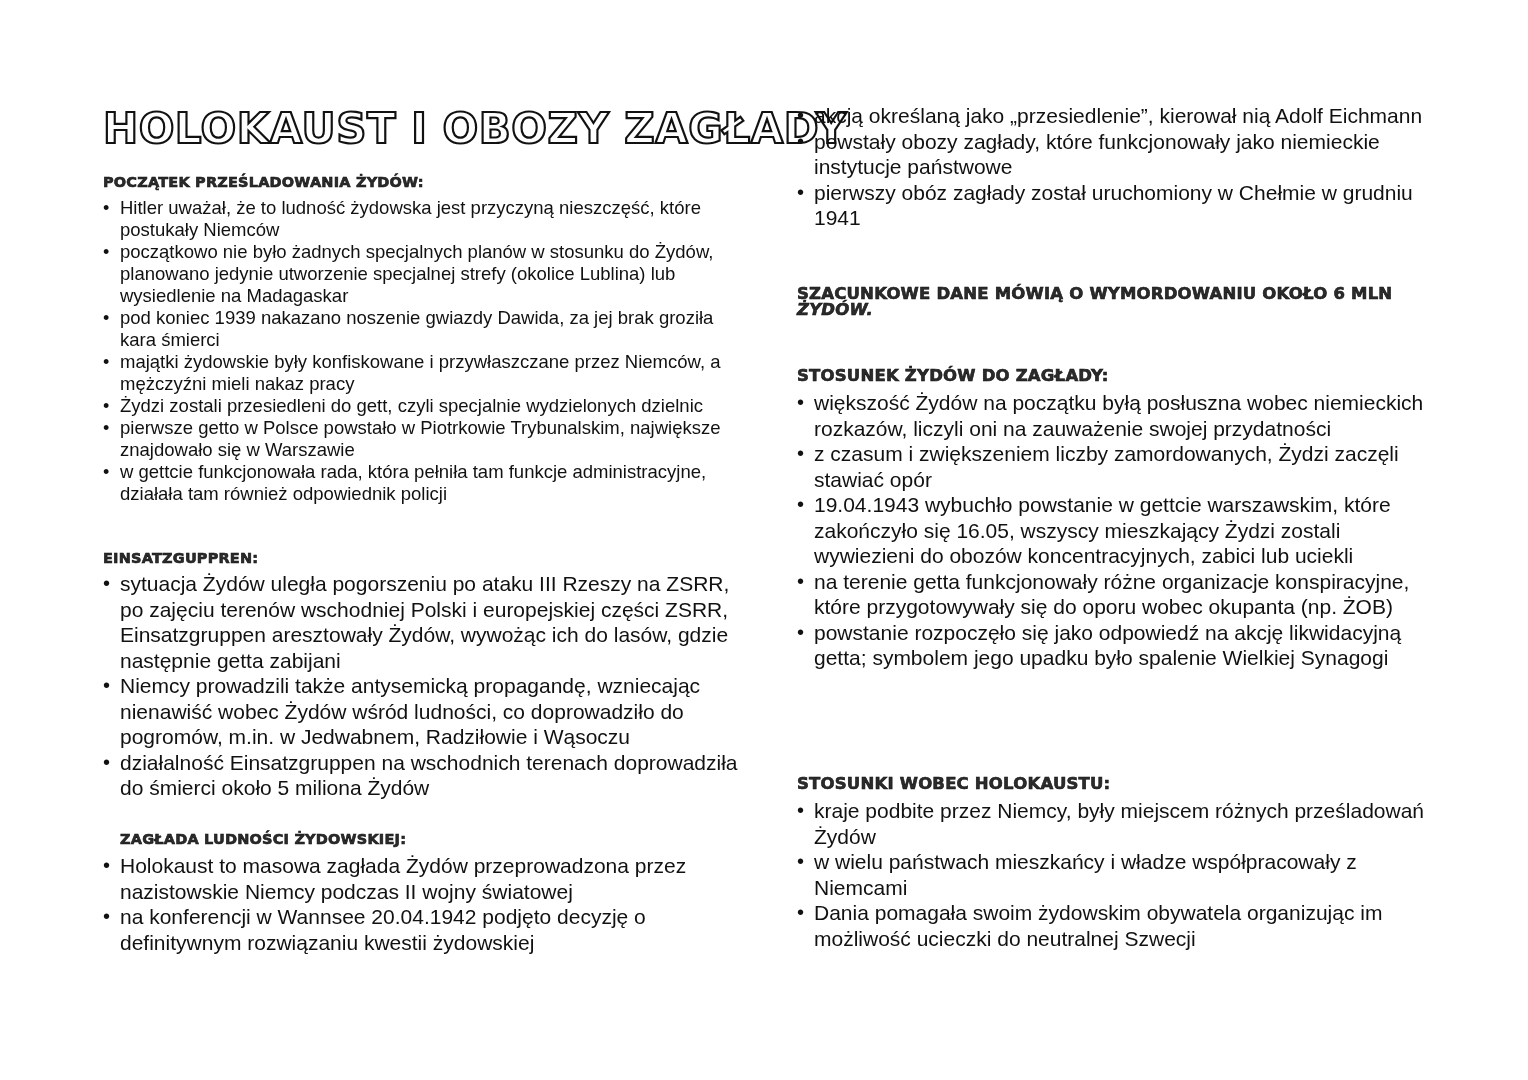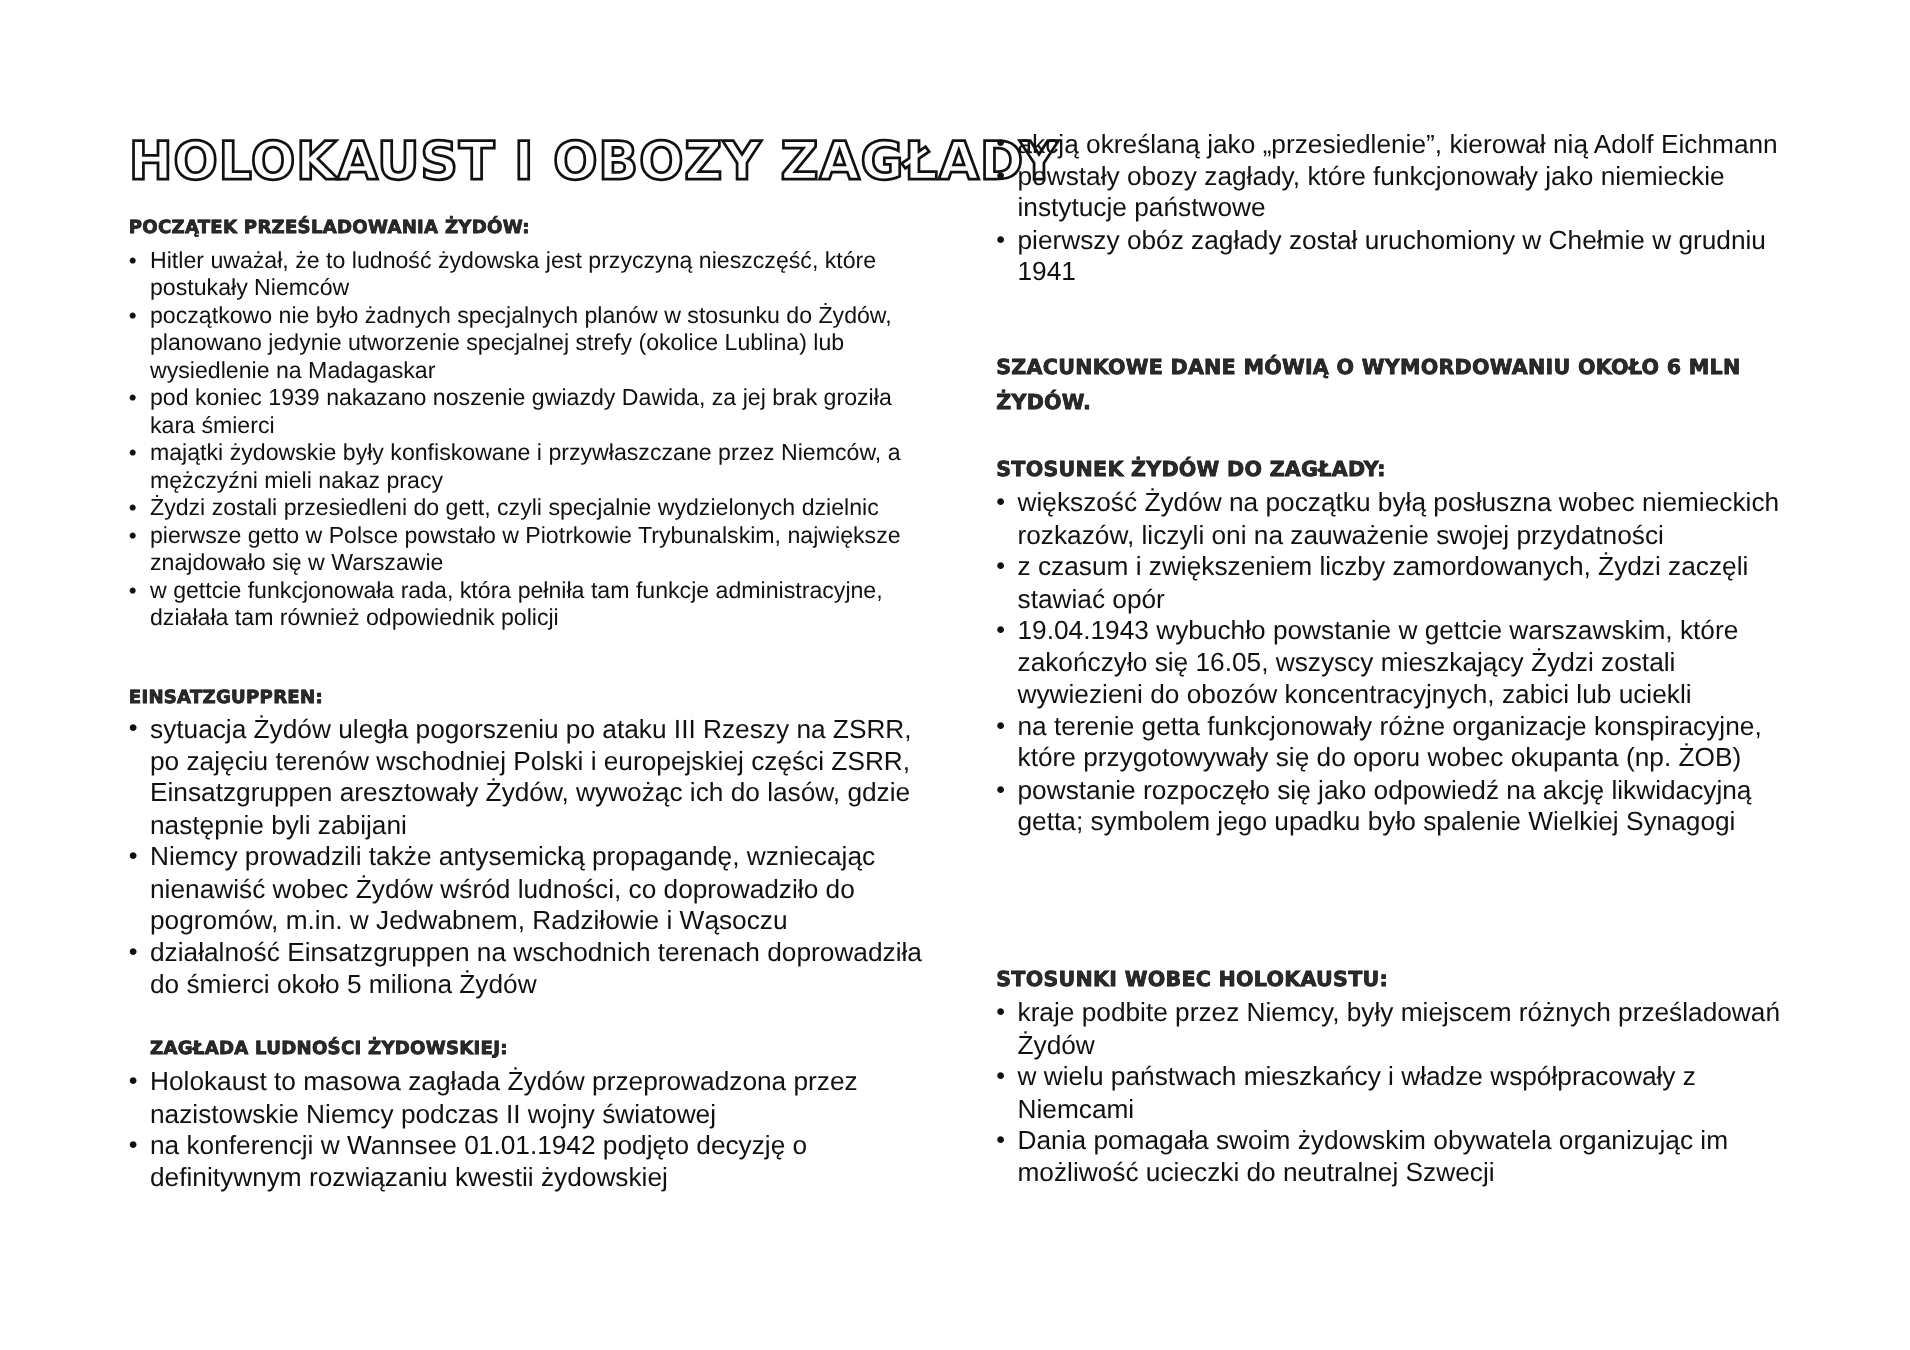--- a/index.html
+++ b/index.html
@@ -85,42 +85,42 @@
     <li><span class="bullet">•</span><span>początkowo nie było żadnych specjalnych planów w stosunku do Żydów, planowano jedynie utworzenie specjalnej strefy (okolice Lublina) lub wysiedlenie na Madagaskar</span></li>
     <li><span class="bullet">•</span><span>pod koniec 1939 nakazano noszenie gwiazdy Dawida, za jej brak groziła kara śmierci</span></li>
     <li><span class="bullet">•</span><span>majątki żydowskie były konfiskowane i przywłaszczane przez Niemców, a mężczyźni mieli nakaz pracy</span></li>
     <li><span class="bullet">•</span><span>Żydzi zostali przesiedleni do gett, czyli specjalnie wydzielonych dzielnic</span></li>
     <li><span class="bullet">•</span><span>pierwsze getto w Polsce powstało w Piotrkowie Trybunalskim, największe znajdowało się w Warszawie</span></li>
     <li><span class="bullet">•</span><span>w gettcie funkcjonowała rada, która pełniła tam funkcje administracyjne, działała tam również odpowiednik policji</span></li>
   </ul>
 
   <h2 class="sec-heading sm" style="left:103px; top:550px;">Einsatzguppren:</h2>
   <ul class="list large" style="left:103px; top:571px; width:640px;">
-    <li><span class="bullet">•</span><span>sytuacja Żydów uległa pogorszeniu po ataku III Rzeszy na ZSRR, po zajęciu terenów wschodniej Polski i europejskiej części ZSRR, Einsatzgruppen aresztowały Żydów, wywożąc ich do lasów, gdzie następnie byli zabijani</span></li>
+    <li><span class="bullet">•</span><span>sytuacja Żydów uległa pogorszeniu po ataku III Rzeszy na ZSRR, po zajęciu terenów wschodniej Polski i europejskiej części ZSRR, Einsatzgruppen aresztowały Żydów, wywożąc ich do lasów, gdzie następnie getta zabijani</span></li>
     <li><span class="bullet">•</span><span>Niemcy prowadzili także antysemicką propagandę, wzniecając nienawiść wobec Żydów wśród ludności, co doprowadziło do pogromów, m.in. w Jedwabnem, Radziłowie i Wąsoczu</span></li>
     <li><span class="bullet">•</span><span>działalność Einsatzgruppen na wschodnich terenach doprowadziła do śmierci około 5 miliona Żydów</span></li>
   </ul>
 
   <h2 class="sec-heading sm" style="left:120px; top:831px;">Zagłada ludności żydowskiej:</h2>
   <ul class="list large" style="left:103px; top:853px; width:640px;">
     <li><span class="bullet">•</span><span>Holokaust to masowa zagłada Żydów przeprowadzona przez nazistowskie Niemcy podczas II wojny światowej</span></li>
-    <li><span class="bullet">•</span><span>na konferencji w Wannsee 01.01.1942 podjęto decyzję o definitywnym rozwiązaniu kwestii żydowskiej</span></li>
+    <li><span class="bullet">•</span><span>na konferencji w Wannsee 20.04.1942 podjęto decyzję o definitywnym rozwiązaniu kwestii żydowskiej</span></li>
   </ul>
 </section>
 
 <section>
 
   <ul class="list large" style="left:797px; top:103px; width:640px;">
     <li><span class="bullet">•</span><span>akcją określaną jako „przesiedlenie”, kierował nią Adolf Eichmann</span></li>
     <li><span class="bullet">•</span><span>powstały obozy zagłady, które funkcjonowały jako niemieckie instytucje państwowe</span></li>
     <li><span class="bullet">•</span><span>pierwszy obóz zagłady został uruchomiony w Chełmie w grudniu 1941</span></li>
   </ul>
 
   <h2 class="sec-heading md" style="left:797px; top:284px;">Szacunkowe dane mówią o wymordowaniu około 6 mln</h2>
-  <h2 class="sec-heading md" style="left:797px; top:312px;">Żydów.</h2>
+  <h2 class="sec-heading md" style="left:797px; top:300px;font-style:italic;">Żydów.</h2>
 
   <h2 class="sec-heading md" style="left:797px; top:366px;">Stosunek Żydów do zagłady:</h2>
   <ul class="list large" style="left:797px; top:390px; width:640px;">
     <li><span class="bullet">•</span><span>większość Żydów na początku byłą posłuszna wobec niemieckich rozkazów, liczyli oni na zauważenie swojej przydatności</span></li>
     <li><span class="bullet">•</span><span>z czasum i zwiększeniem liczby zamordowanych, Żydzi zaczęli stawiać opór</span></li>
     <li><span class="bullet">•</span><span>19.04.1943 wybuchło powstanie w gettcie warszawskim, które zakończyło się 16.05, wszyscy mieszkający Żydzi zostali wywiezieni do obozów koncentracyjnych, zabici lub uciekli</span></li>
     <li><span class="bullet">•</span><span>na terenie getta funkcjonowały różne organizacje konspiracyjne, które przygotowywały się do oporu wobec okupanta (np. ŻOB)</span></li>
     <li><span class="bullet">•</span><span>powstanie rozpoczęło się jako odpowiedź na akcję likwidacyjną getta; symbolem jego upadku było spalenie Wielkiej Synagogi</span></li>
   </ul>
 

